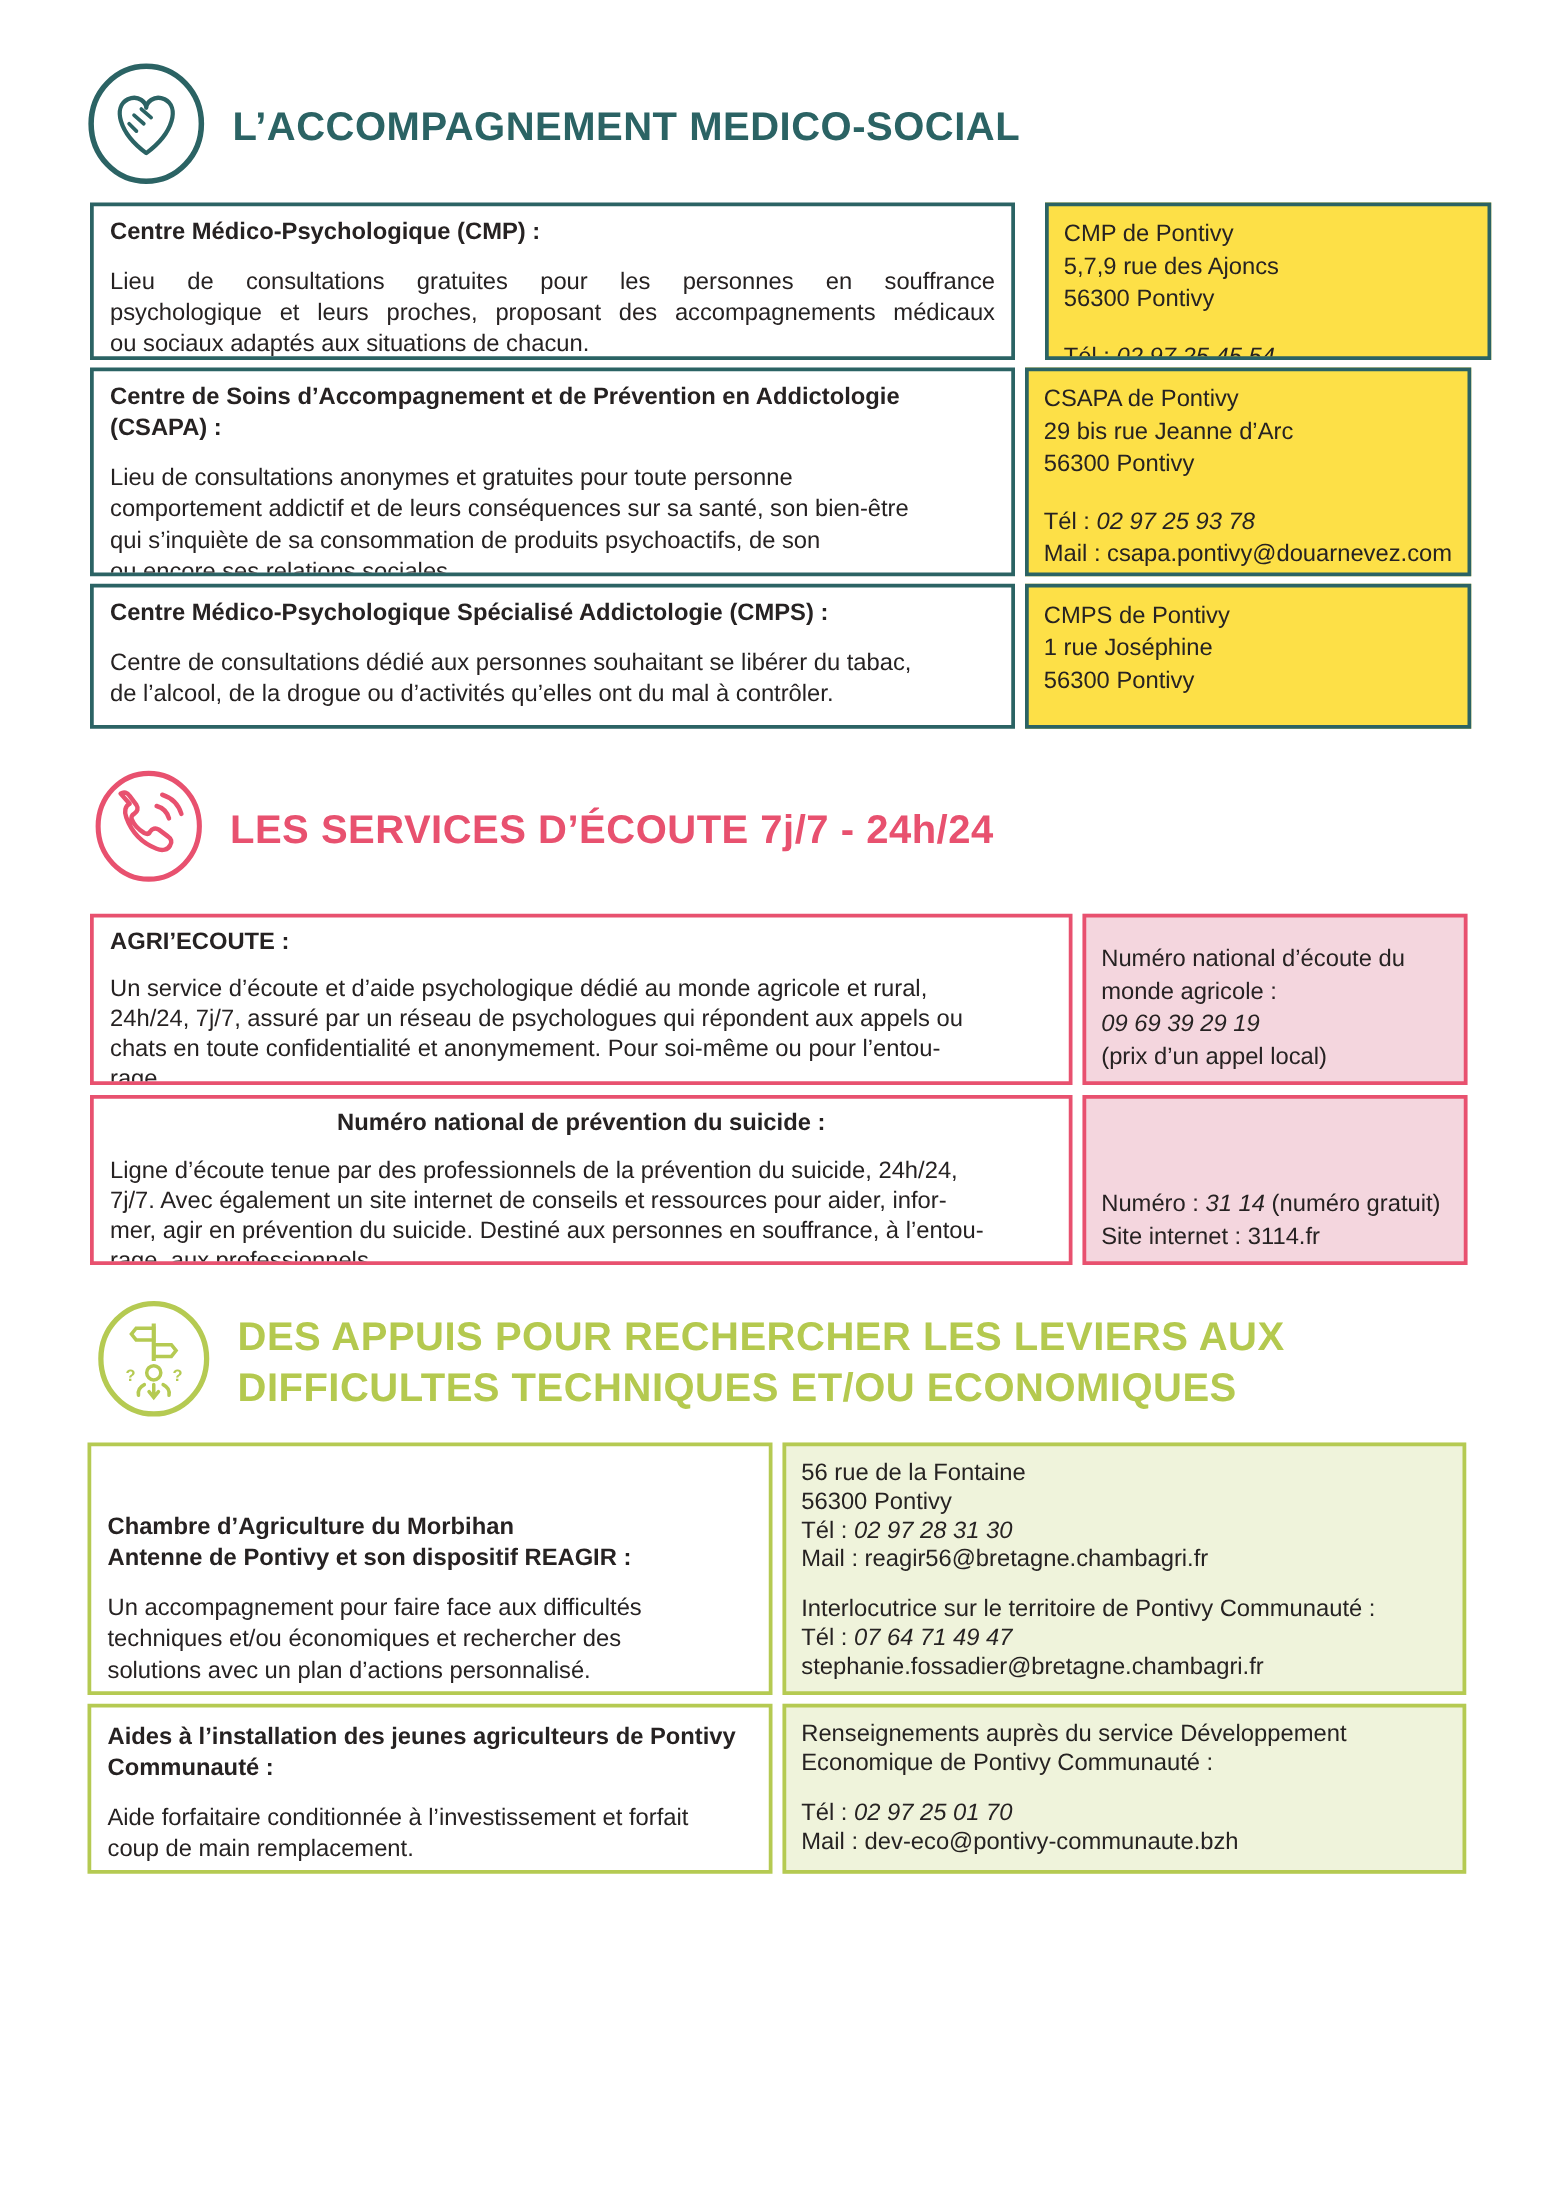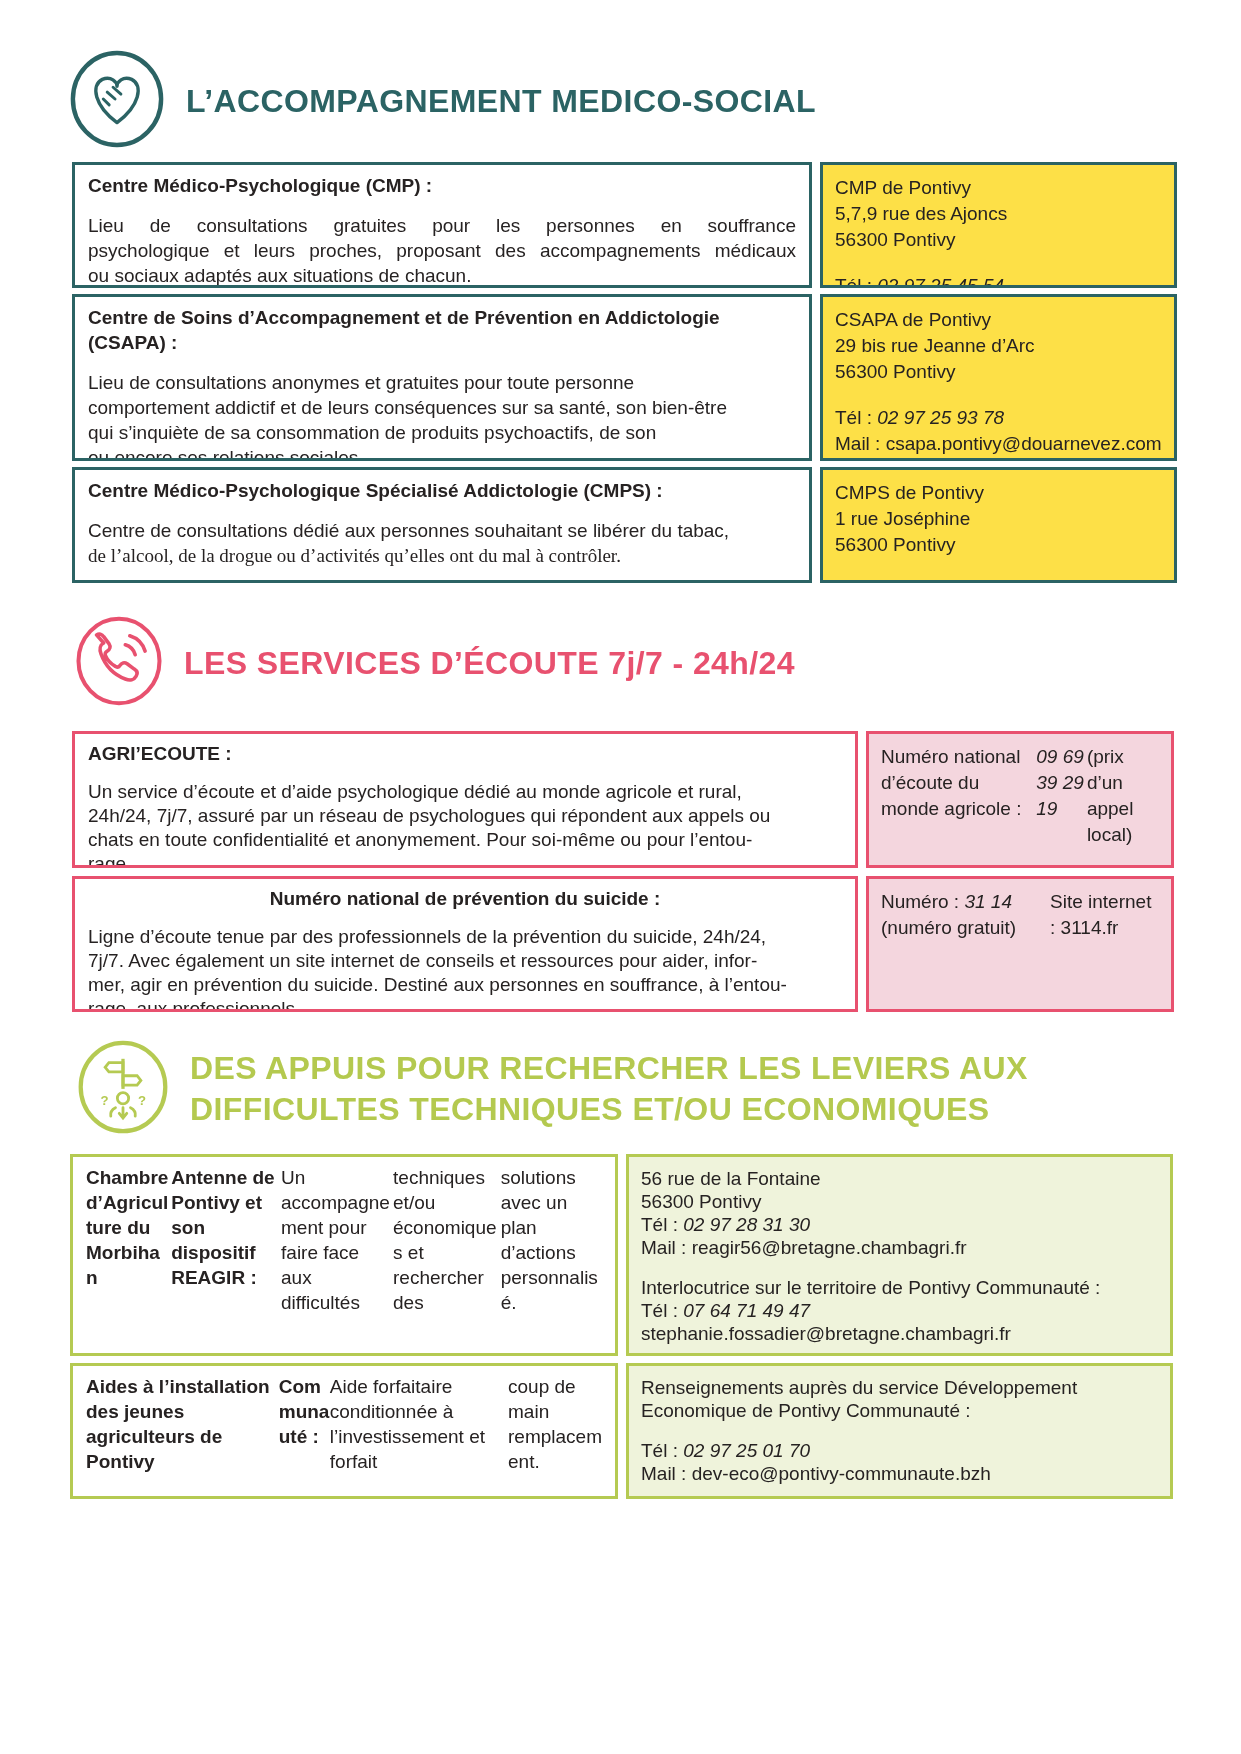--- a/index.html
+++ b/index.html
@@ -15,21 +15,21 @@
   #h2 .icon-circle svg{width:94px;height:98px;}
   .sec-title{font-weight:bold;font-size:32px;line-height:41px;letter-spacing:.4px;}
   .teal{color:#2B6364;}
   .pink{color:#E8516F;}
   .green{color:#B4C94F;}
   .info-table{position:absolute;display:flex;flex-direction:column;}
   .row{display:flex;}
   .cell{border:3px solid;box-sizing:border-box;overflow:hidden;}
   .cell.left{background:#ffffff;padding:8px 13px 4px 13px;}
   .cell.right{padding:10px 12px 6px 12px;}
-  .vc{display:flex;flex-direction:row;justify-content:flex-end;}
+  .vc{display:flex;flex-direction:column;justify-content:flex-end;}
   .s0{border-color:#2B6364;}
   .s1{border-color:#E8516F;}
   .s2{border-color:#B5CA52;}
   .cell.right.s0{background:#fde047;}
   .cell.right.s1{background:#F4D6DE;}
   .cell.right.s2{background:#EFF3DB;}
   .line{font-size:19px;overflow-wrap:anywhere;}
   .b{font-weight:bold;}
   .i{font-style:italic;}
   .jl{text-align:justify;text-align-last:justify;}
@@ -46,21 +46,21 @@
         <path d="M50 74 C27 57 23 36 35 30 C44 26 50 33 50 37 C50 33 56 26 65 30 C77 36 73 57 50 74 Z" stroke="#2B6364" stroke-width="3.5" stroke-linejoin="round"></path>
         <path d="M40 43 L48 50 M46 38 L54 45 M36 50 L42 56" stroke="#2B6364" stroke-width="3" stroke-linecap="round"></path>
       </svg>
     </span>
     <div class="sec-title teal">
         <div>L’ACCOMPAGNEMENT MEDICO-SOCIAL</div>
       </div>
   </div>
   <div class="info-table" style="top: 162px; left: 72px;">
       <div class="row" style="height: 126px; margin-bottom: 6px;">
-        <div class="cell left s0" style="width: 740px; margin-right: 8px;">
+        <div class="cell left s0" style="width: 740px; margin-right: 24px;">
           <div class="line b" style="line-height: 25px;">Centre Médico-Psychologique (CMP) :</div>
           <div style="height: 15px;"></div>
           <div class="line jl" style="line-height: 25px;">Lieu de consultations gratuites pour les personnes en souffrance</div>
           <div class="line jl" style="line-height: 25px;">psychologique et leurs proches, proposant des accompagnements médicaux</div>
           <div class="line" style="line-height: 25px;">ou sociaux adaptés aux situations de chacun.</div>
         </div>
         <div class="cell right s0" style="width: 357px;">
           <div class="line" style="line-height: 26px;"><span>CMP de Pontivy</span></div>
           <div class="line" style="line-height: 26px;"><span>5,7,9 rue des Ajoncs</span></div>
           <div class="line" style="line-height: 26px;"><span>56300 Pontivy</span></div>
@@ -85,21 +85,21 @@
           <div style="height: 20px;"></div>
           <div class="line" style="line-height: 26px;"><span>Tél : </span><span class="i">02 97 25 93 78</span></div>
           <div class="line" style="line-height: 26px;"><span>Mail : csapa.pontivy@douarnevez.com</span></div>
         </div>
       </div>
       <div class="row" style="height: 116px;">
         <div class="cell left s0" style="width: 740px; margin-right: 8px;">
           <div class="line b" style="line-height: 25px;">Centre Médico-Psychologique Spécialisé Addictologie (CMPS) :</div>
           <div style="height: 15px;"></div>
           <div class="line" style="line-height: 25px;">Centre de consultations dédié aux personnes souhaitant se libérer du tabac,</div>
-          <div class="line" style="line-height: 25px; font-family: Liberation Serif, serif;">de l’alcool, de la drogue ou d’activités qu’elles ont du mal à contrôler.</div>
+          <div class="line" style="line-height: 25px;">de l’alcool, de la drogue ou d’activités qu’elles ont du mal à contrôler.</div>
         </div>
         <div class="cell right s0" style="width: 357px;">
           <div class="line" style="line-height: 26px;"><span>CMPS de Pontivy</span></div>
           <div class="line" style="line-height: 26px;"><span>1 rue Joséphine</span></div>
           <div class="line" style="line-height: 26px;"><span>56300 Pontivy</span></div>
           <div style="height: 20px;"></div>
           <div class="line" style="line-height: 26px;"><span>Tél : </span><span class="i">02 97 27 37 70</span></div>
         </div>
       </div>
     </div>

